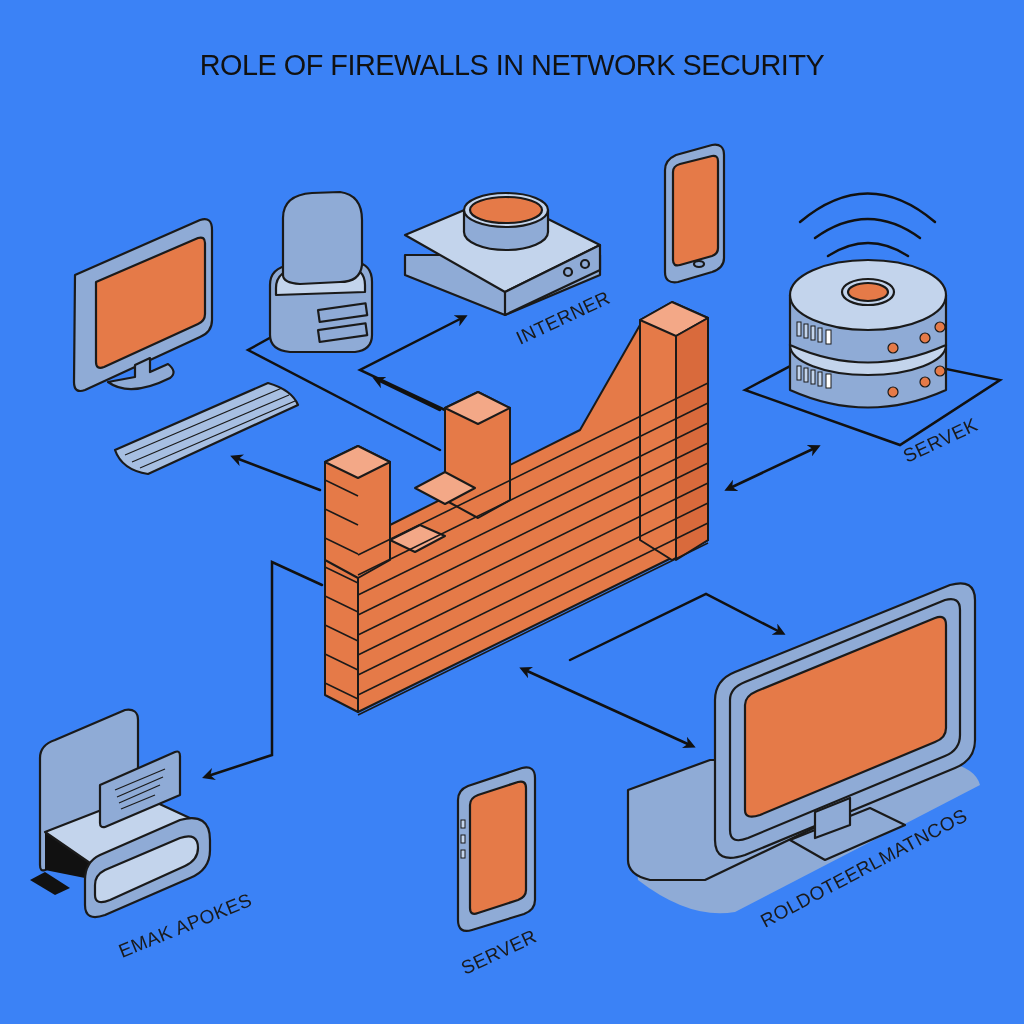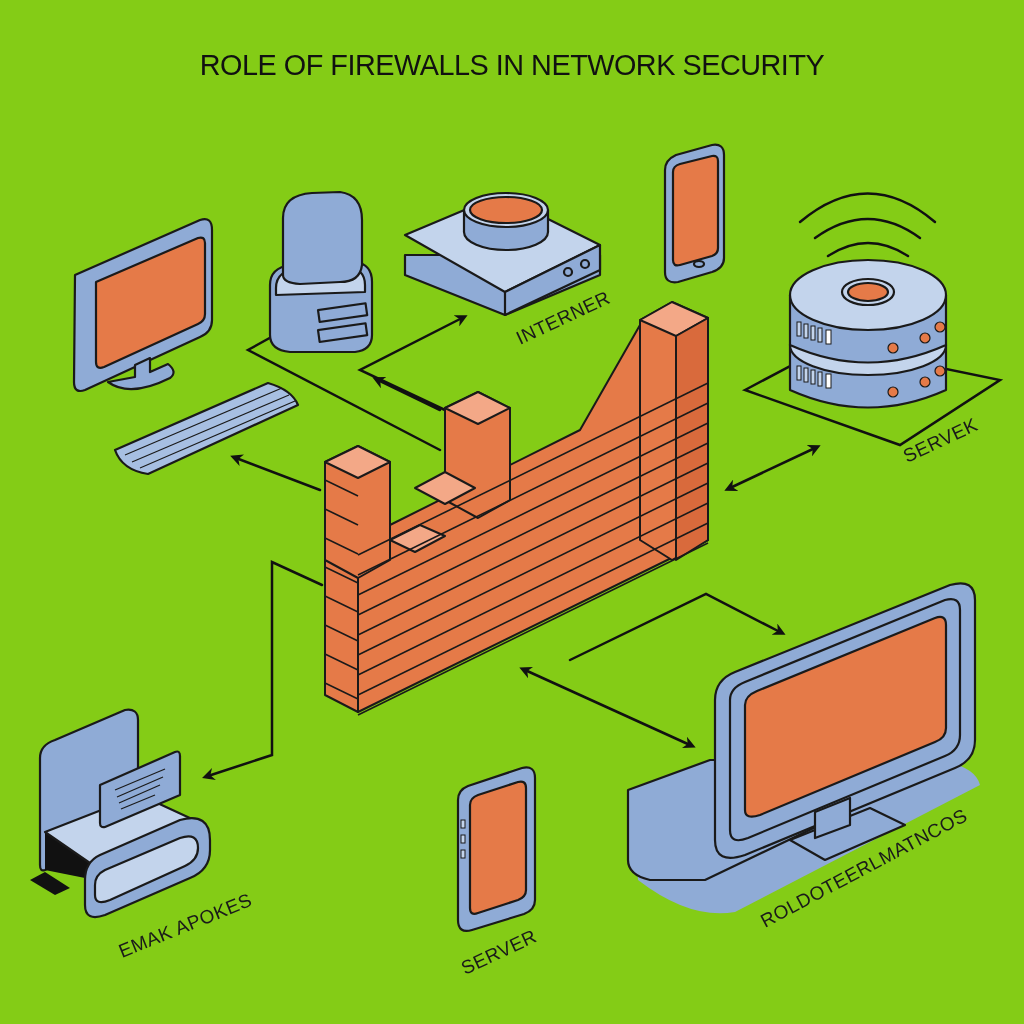--- a/index.html
+++ b/index.html
@@ -1,17 +1,17 @@
 <!DOCTYPE html>
 <html><head>
 <meta charset="utf-8">
 <style>
   html,body{margin:0;padding:0;background:#e4e6ea;}
   body{width:1024px;height:1024px;overflow:hidden;font-family:"Liberation Sans",sans-serif;}
-  #stage{position:relative;width:1024px;height:1024px;background:#84cc16;}
+  #stage{position:relative;width:1024px;height:1024px;background:#3b82f6;}
   #title{position:absolute;left:0;top:48px;width:1024px;text-align:center;font-size:30px;font-weight:400;letter-spacing:-0.5px;color:#111;font-family:"Liberation Sans",sans-serif;transform:scaleX(0.96);}
   svg{position:absolute;left:0;top:0;}
   .lbl{font-family:"Liberation Sans",sans-serif;font-size:19px;fill:#1a1a1a;letter-spacing:0.5px;}
   .ln{stroke:#111;stroke-width:2.5;fill:none;stroke-linecap:round;}
   .ol{stroke:#1a1a1a;stroke-width:2.2;stroke-linejoin:round;}
 </style>
 </head>
 <body>
 
 <div id="stage">

